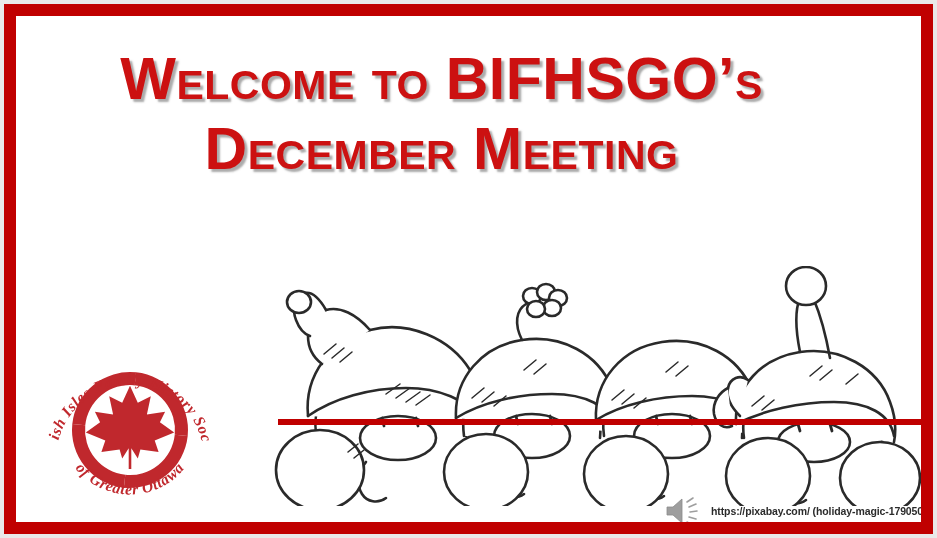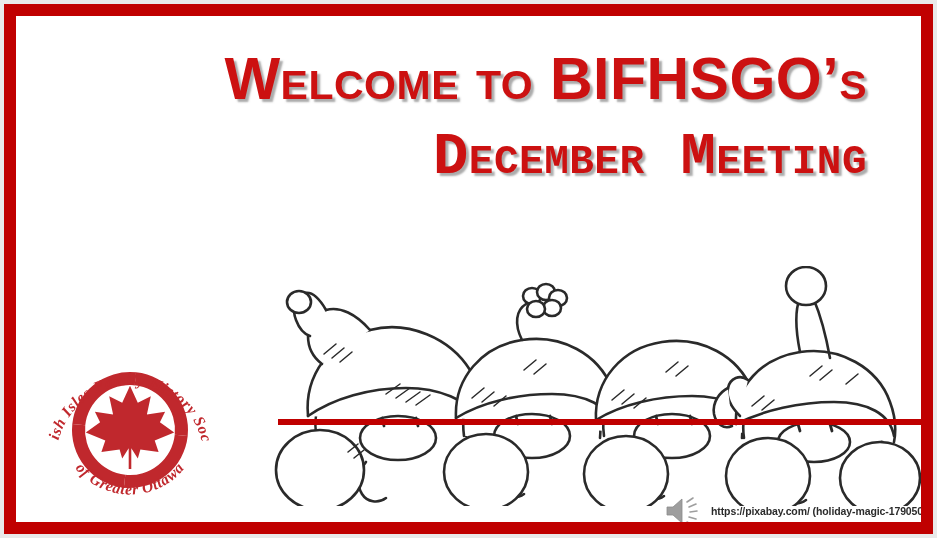--- a/index.html
+++ b/index.html
@@ -44,36 +44,36 @@
     height: 506px;
     background: #ffffff;
   }
 
   
   #title-block {
     position: absolute;
     left: 0;
     top: 34px;
     width: 851px;
-    text-align: right;
+    text-align: center;
     line-height: 1.0;
     pointer-events: none;
   }
   .title-line {
     display: block;
     color: #cc1111;
     font-family: "Liberation Sans", sans-serif;
     font-weight: bold;
     font-variant: small-caps;
     font-size: 59px;
     letter-spacing: 0.5px;
     text-shadow: 3px 3px 2px rgba(150,150,150,0.80);
     white-space: nowrap;
   }
-  #title-line-2 { margin-top: 19px; font-family: Liberation Mono, monospace; }
+  #title-line-2 { margin-top: 11px; }
 
   
   #bifhsgo-logo {
     position: absolute;
     left: 24px;
     top: 322px;
     width: 180px;
     height: 180px;
   }
   #bifhsgo-logo svg { display: block; }

